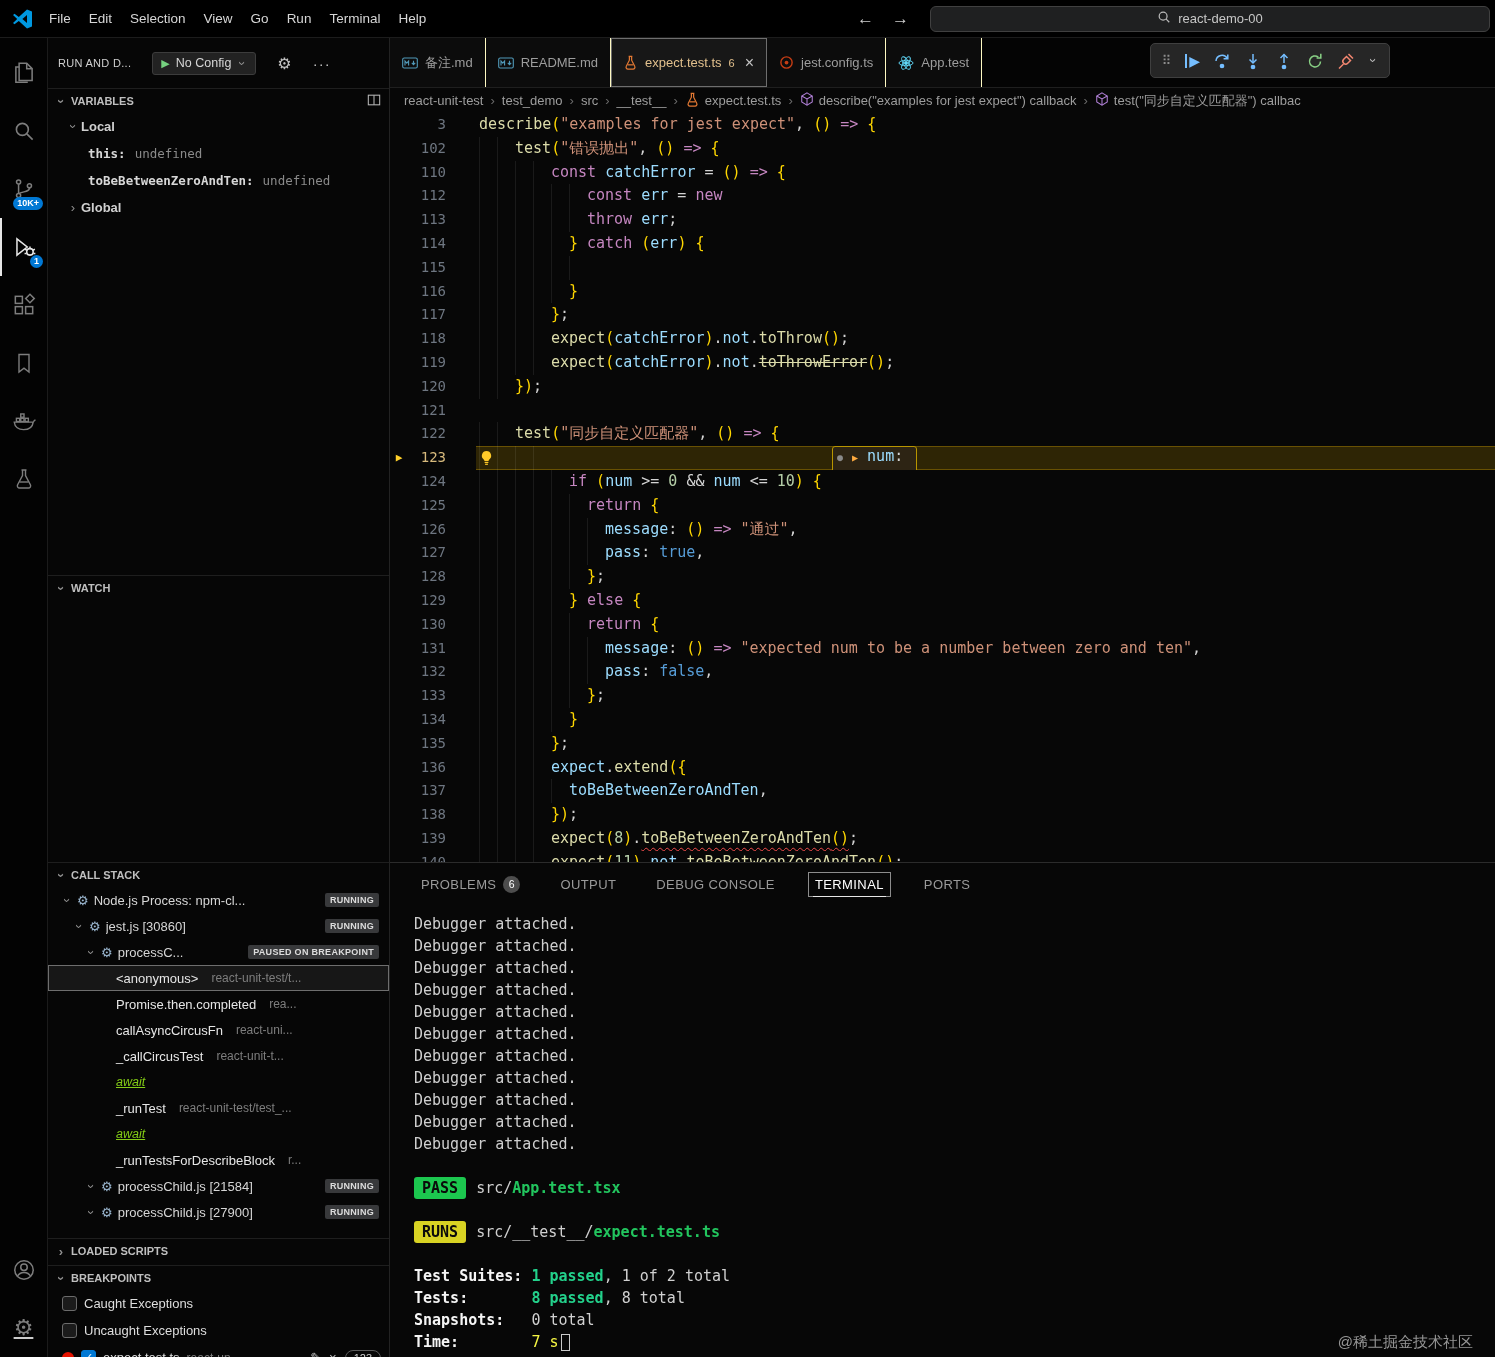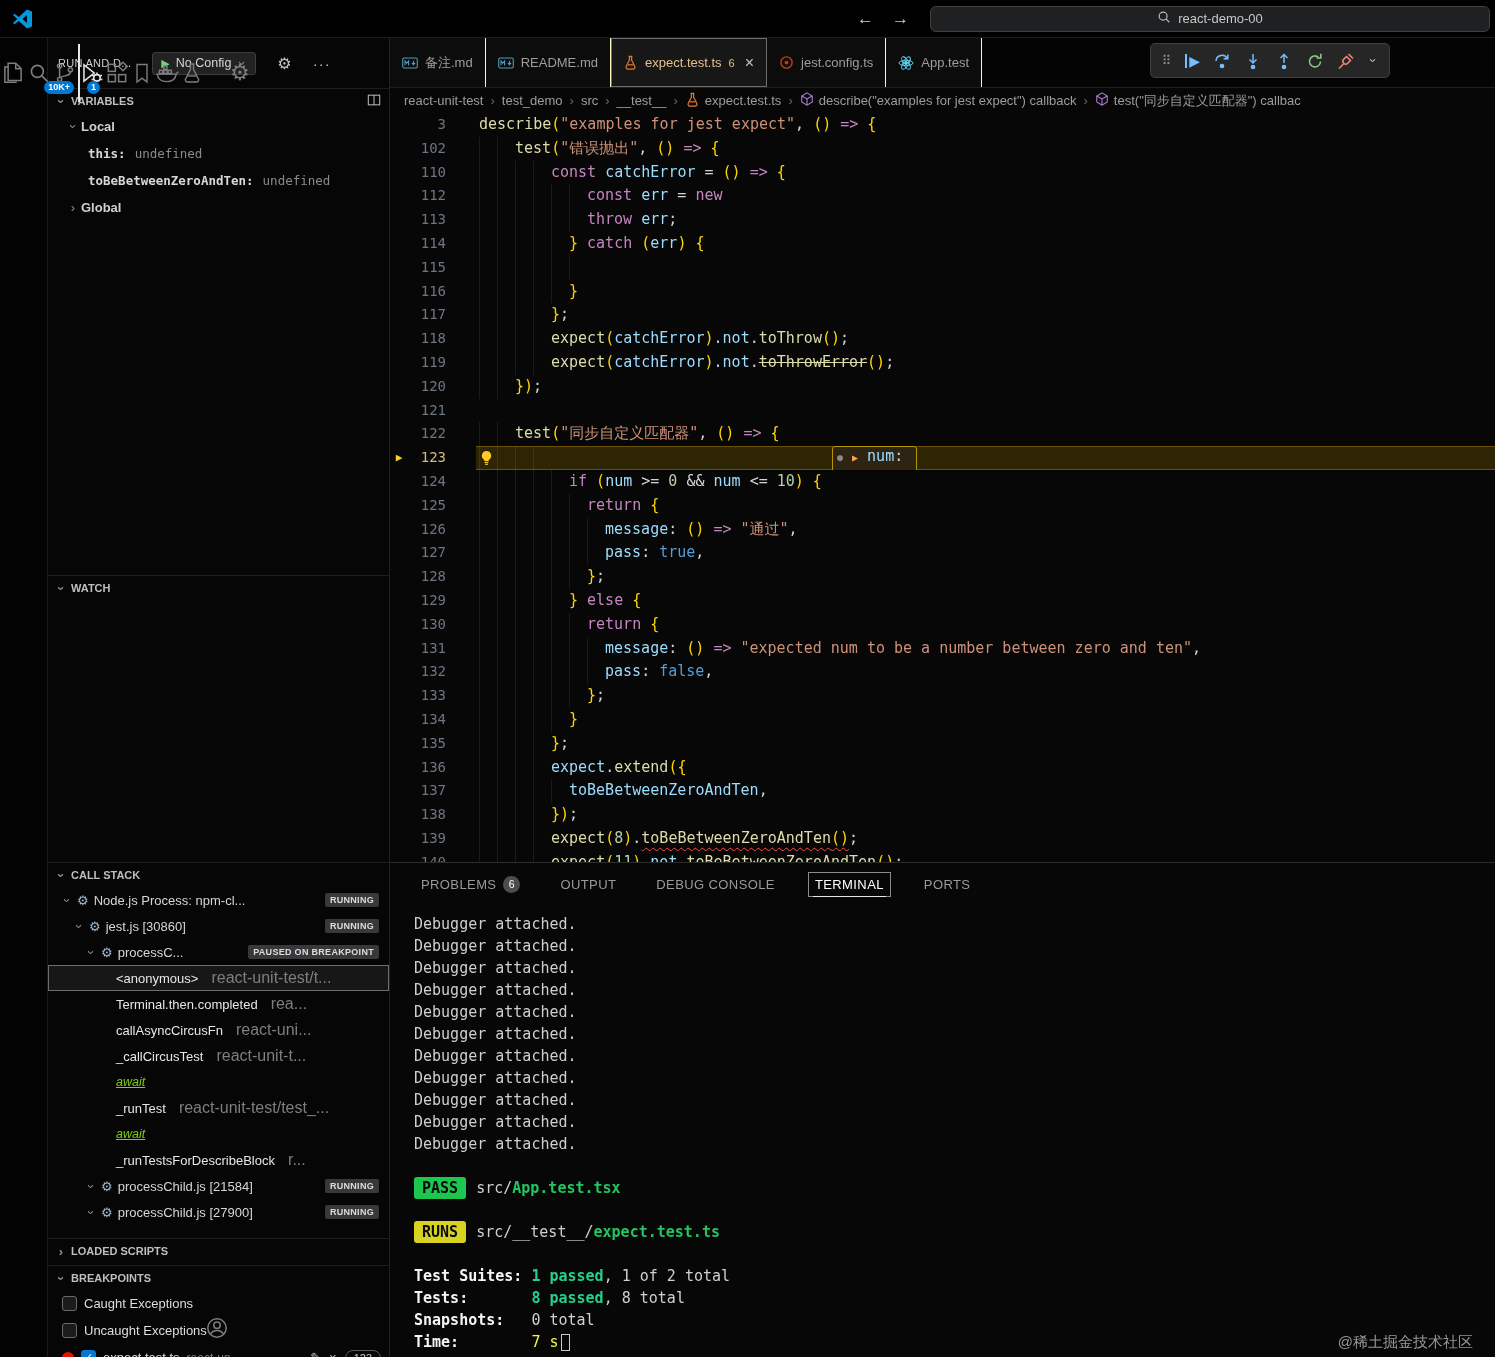--- a/index.html
+++ b/index.html
@@ -17,21 +17,21 @@
   .nav-arrow{font-size:17px;color:#cfcfcf;padding:0 9px;}
   .searchbox{width:560px;height:26px;background:#1f2021;border:1px solid #404040;border-radius:6px;
              display:flex;align-items:center;justify-content:center;gap:7px;color:#c7c7c7;
              font-size:13px;margin:0 5px 0 12px;}
 
   
   .body{display:flex;height:1319px;}
 
   
   .activitybar{width:48px;background:#030303;border-right:1px solid #1b1b1b;display:flex;
-               flex-direction:row;align-items:stretch;padding-top:6px;}
+               flex-direction:column;align-items:stretch;padding-top:6px;text-decoration:underline;}
   .ab-item{height:58px;display:flex;align-items:center;justify-content:center;color:#7d7d7d;position:relative;}
   .ab-item.active{color:#e7e7e7;box-shadow:inset 2px 0 0 #e7e7e7;}
   .ab-badge{position:absolute;right:4px;bottom:8px;background:#0078d4;color:#fff;font-size:9px;
             border-radius:9px;padding:1.5px 4px;line-height:1.1;font-weight:700;}
   .ab-bottom{margin-top:auto;}
   .ab-item svg{display:block;}
   .gear-glyph{font-size:22px;}
 
   
   .sidebar{width:342px;background:#060606;border-right:1px solid #222;display:flex;
@@ -64,21 +64,21 @@
 
   .cs-row{height:26px;display:flex;align-items:center;gap:5px;color:#d6d6d6;padding-right:4px;}
   .cs-session.ind0{padding-left:14px;} .cs-session.ind1{padding-left:26px;} .cs-session.ind2{padding-left:38px;}
   .sess-icon{color:#9ab6cf;font-size:13px;}
   .sess-label{white-space:nowrap;overflow:hidden;text-overflow:ellipsis;font-size:13px;}
   .run-badge{margin-left:auto;margin-right:6px;background:#38393b;color:#dcdcdc;font-size:9px;
              padding:2px 5px;border-radius:2px;font-weight:700;letter-spacing:.3px;white-space:nowrap;flex:none;}
   .cs-frame{padding-left:68px;}
   .cs-frame.sel{background:rgba(255,255,255,.07);outline:1px solid #6e6e6e;outline-offset:-1px;}
   .fr-name{color:#e6e6e6;white-space:nowrap;font-size:13px;}
-  .fr-path{color:#7e7e7e;font-size:16px;margin-left:8px;white-space:nowrap;overflow:hidden;text-overflow:ellipsis;}
+  .fr-path{color:#7e7e7e;font-size:12px;margin-left:8px;white-space:nowrap;overflow:hidden;text-overflow:ellipsis;}
   .cs-await{padding-left:68px;color:#84cc16;font-style:italic;font-size:12.5px;text-decoration:underline;}
 
   .bp-row{height:27px;display:flex;align-items:center;gap:7px;padding:0 8px 0 14px;}
   .bp-dot{width:12px;height:12px;border-radius:50%;background:#e51400;flex:none;}
   .cb{width:15px;height:15px;border:1px solid #6b6b6b;border-radius:3px;background:#1b1b1b;flex:none;
       display:flex;align-items:center;justify-content:center;font-size:11px;color:#fff;}
   .cb.on{background:#0078d4;border-color:#0078d4;}
   .bp-label{color:#dedede;white-space:nowrap;}
   .bp-path{color:#7e7e7e;font-size:12px;white-space:nowrap;overflow:hidden;text-overflow:ellipsis;}
   .bp-actions{margin-left:auto;display:flex;align-items:center;gap:8px;}
@@ -157,20 +157,30 @@
 
 <div class="app">
 
   <header class="titlebar">
     <span class="logo">
       <svg width="24" height="24" viewBox="0 0 24 24">
           <path fill="#0098e0" d="M17 2.5l5 2v15l-5 2-8.2-7.6-4.3 3.3L3 16l4.2-4L3 8l1.5-1.2 4.3 3.3z"></path>
           <path fill="#050505" d="M17 8l-4.6 4L17 16z"></path>
         </svg>
     </span>
+    <nav class="menus" id="menus">
+        <span class="menu-item">File</span>
+        <span class="menu-item">Edit</span>
+        <span class="menu-item">Selection</span>
+        <span class="menu-item">View</span>
+        <span class="menu-item">Go</span>
+        <span class="menu-item">Run</span>
+        <span class="menu-item">Terminal</span>
+        <span class="menu-item">Help</span>
+      </nav>
     <span class="tb-spacer"></span>
     <span class="nav-arrow">←</span>
     <span class="nav-arrow">→</span>
     <div class="searchbox">
       <span>
         <svg width="14" height="14" viewBox="0 0 16 16" fill="none" stroke="#bbb" stroke-width="1.4">
             <circle cx="7" cy="7" r="4.5"></circle>
             <path d="M10.5 10.5L14 14"></path>
           </svg>
       </span>
@@ -326,21 +336,21 @@
               <span class="chev exp">›</span>
               <span class="sess-icon">⚙</span>
               <span class="sess-label">processC...</span>
               <span class="run-badge">PAUSED ON BREAKPOINT</span>
             </div>
             <div class="cs-row cs-frame sel">
               <span class="fr-name">&lt;anonymous&gt;</span>
               <span class="fr-path">react-unit-test/t...</span>
             </div>
             <div class="cs-row cs-frame">
-              <span class="fr-name">Terminal.then.completed</span>
+              <span class="fr-name">Promise.then.completed</span>
               <span class="fr-path">rea...</span>
             </div>
             <div class="cs-row cs-frame">
               <span class="fr-name">callAsyncCircusFn</span>
               <span class="fr-path">react-uni...</span>
             </div>
             <div class="cs-row cs-frame">
               <span class="fr-name">_callCircusTest</span>
               <span class="fr-path">react-unit-t...</span>
             </div>

